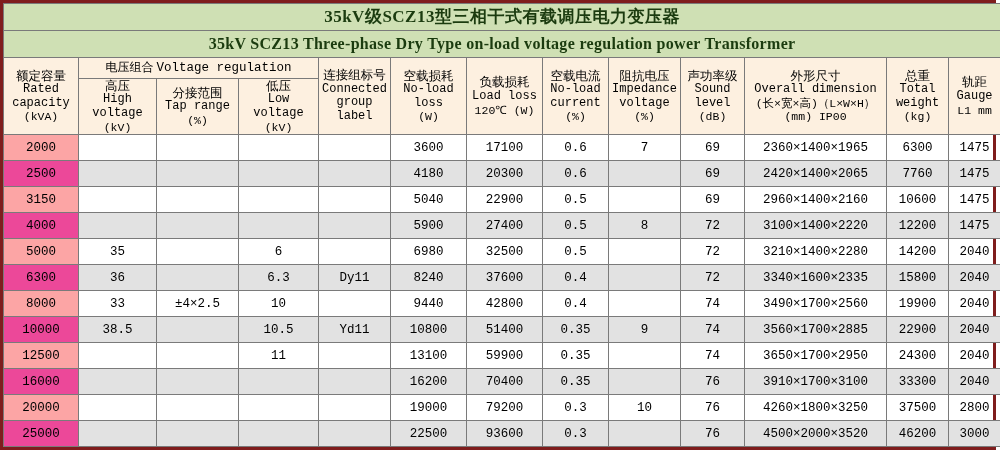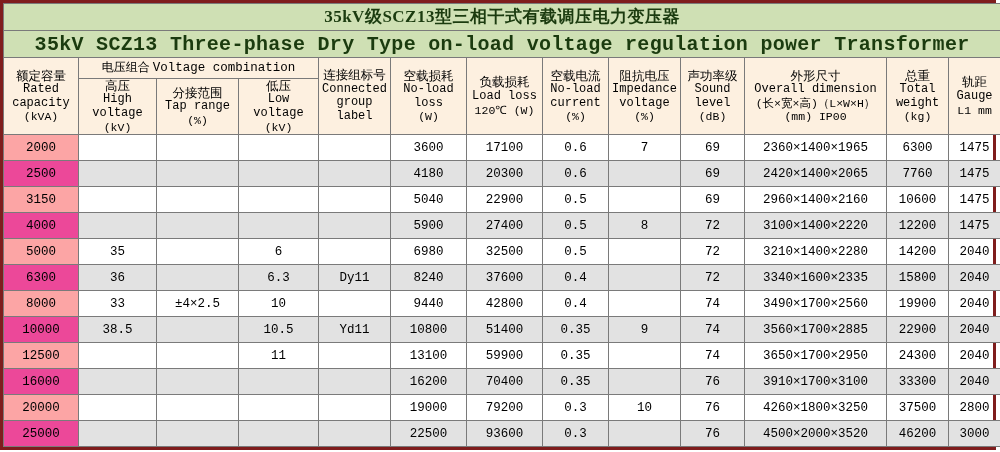--- a/index.html
+++ b/index.html
@@ -38,23 +38,23 @@
     background: #cfe0b4;
     font-weight: bold;
     color: #1b3b0f;
   }
   .title-cn {
     font-size: 17px;
     height: 26px;
     letter-spacing: 0.5px;
   }
   .title-en {
-    font-size: 20px;
+    font-size: 16px;
     height: 26px;
-    font-family: Liberation Mono, monospace;
+    font-family: Liberation Serif, serif;
     letter-spacing: 0.3px;
   }
   .hdr {
     background: #fdf0e0;
     font-size: 12px;
   }
   .hdr .cn {
     display: block;
     font-size: 12.5px;
     color: #000;
@@ -133,21 +133,21 @@
       <td class="title-en" colspan="13">35kV SCZ13 Three-phase Dry Type on-load voltage regulation power Transformer</td>
     </tr>
     <tr>
       <td class="hdr" rowspan="2">
         <span class="cn">额定容量</span>
         <span class="en">Rated capacity</span>
         <span class="unit">(kVA)</span>
       </td>
       <td class="hdr-group" colspan="3">
         <span class="inline-cn">电压组合</span>
-        <span class="inline-en">Voltage combination</span>
+        <span class="inline-en">Voltage regulation</span>
       </td>
       <td class="hdr" rowspan="2">
         <span class="cn">连接组标号</span>
         <span class="en">Connected group label</span>
       </td>
       <td class="hdr" rowspan="2">
         <span class="cn">空载损耗</span>
         <span class="en">No-load loss</span>
         <span class="unit">(W)</span>
       </td>

